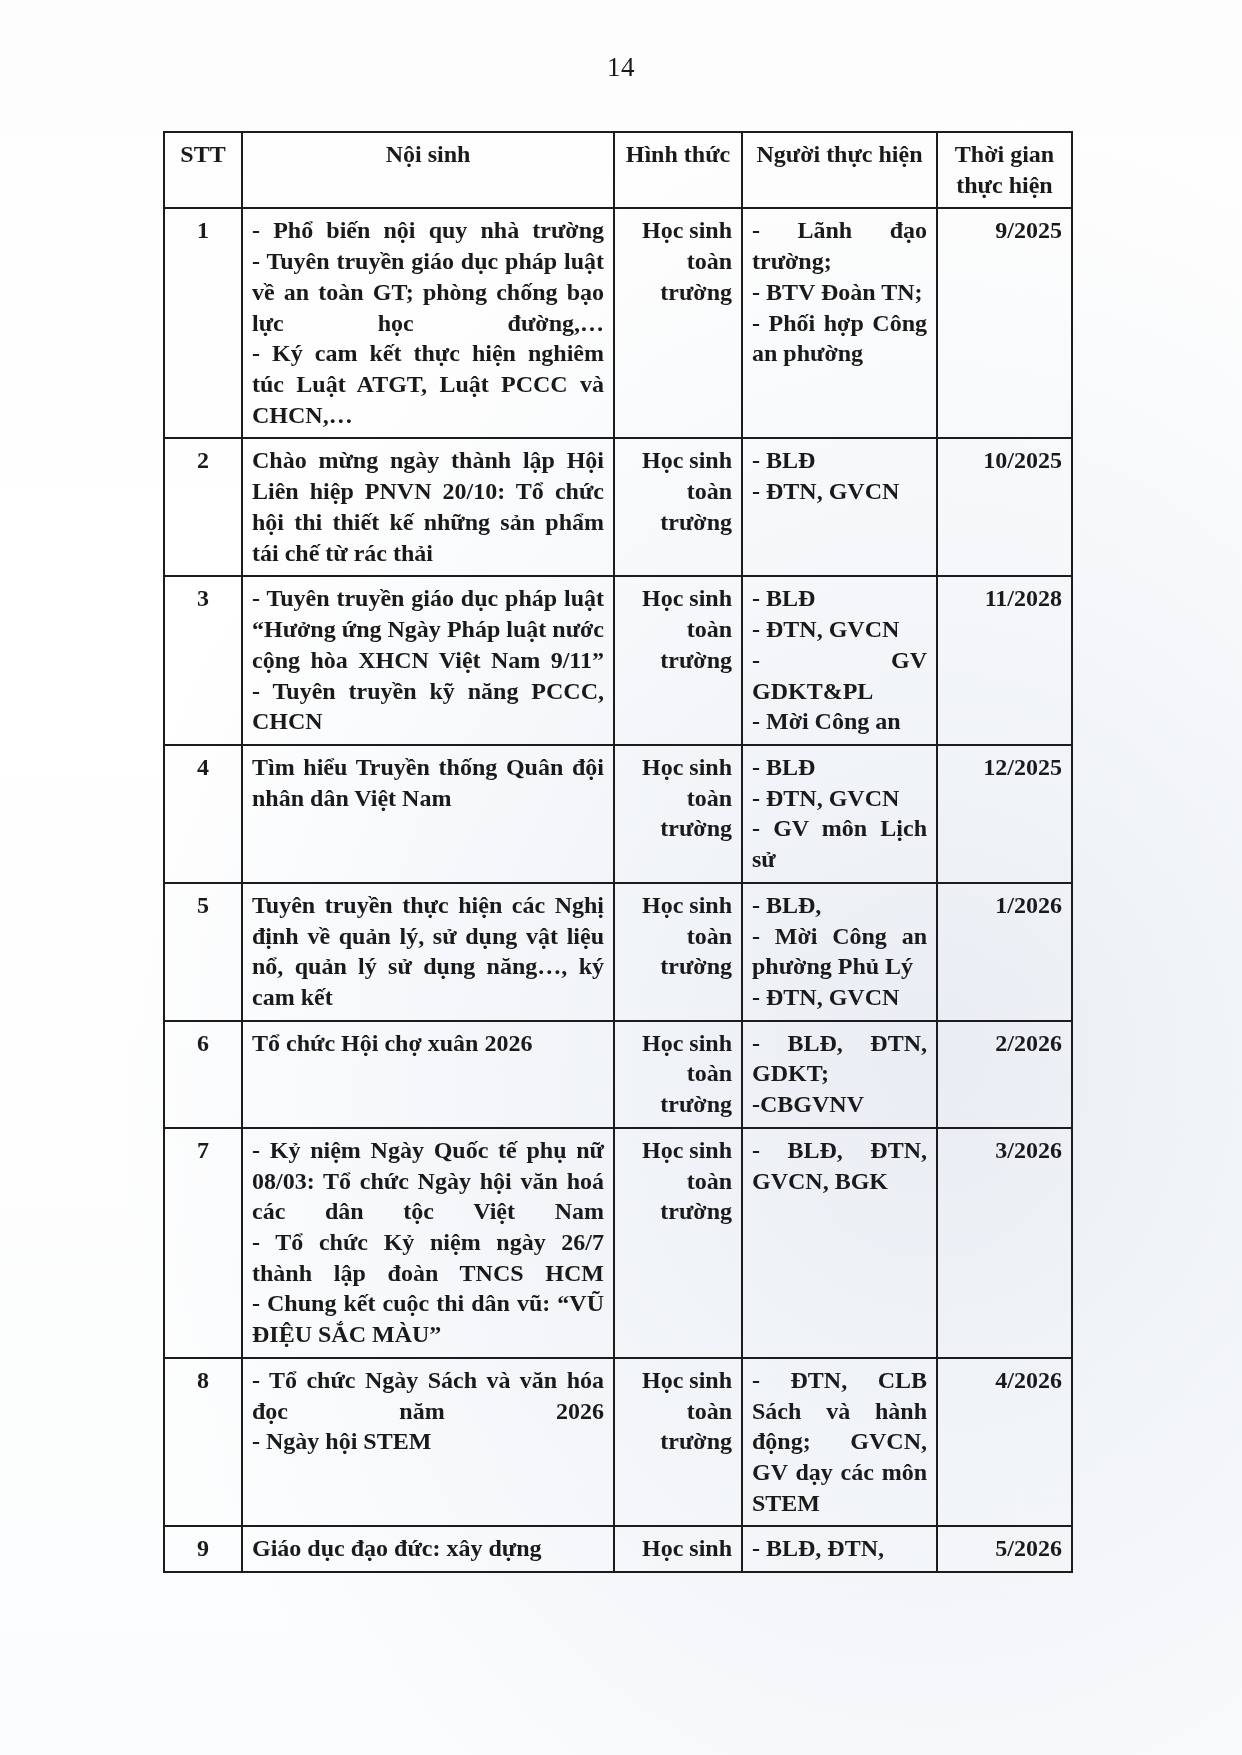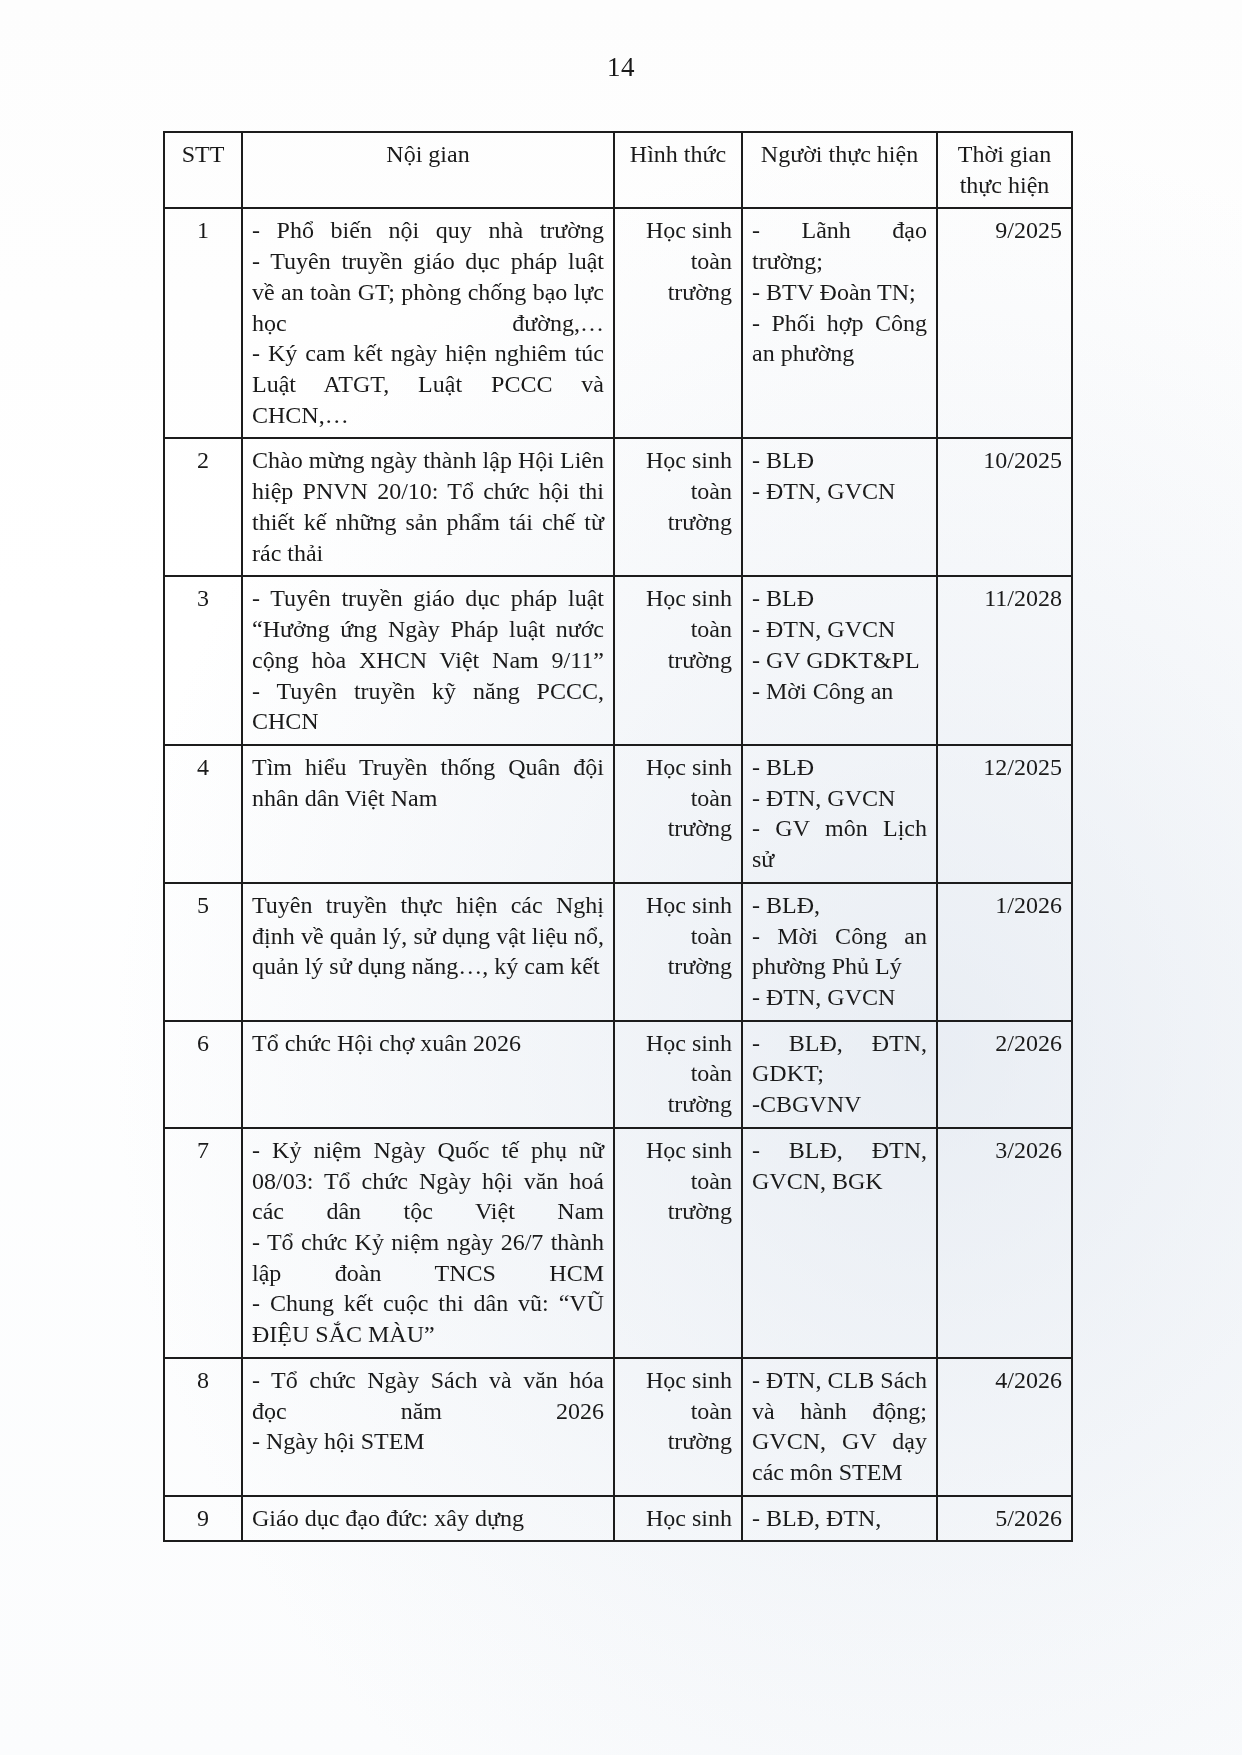--- a/index.html
+++ b/index.html
@@ -42,21 +42,21 @@
     border-collapse: collapse;
     width: 100%;
     table-layout: fixed;
   }
   table.doc-table td, table.doc-table th {
     border: 2px solid #1c1c1c;
     vertical-align: top;
     padding: 6px 9px 7px 9px;
     font-size: 24px;
     line-height: 1.28;
-    font-weight: 400;
+    font-weight: 700;
     margin-top: 44px;
   }
   thead th {
     text-align: center;
     font-weight: bold;
     vertical-align: middle;
     padding-top: 10px;
     padding-bottom: 10px;
     font-size: 24.5px;
   }
@@ -96,35 +96,35 @@
       <colgroup>
         <col class="c-stt">
         <col class="c-noidung">
         <col class="c-hinhthuc">
         <col class="c-nguoi">
         <col class="c-thoigian">
       </colgroup>
       <thead>
         <tr>
           <th>STT</th>
-          <th>Nội gian</th>
+          <th>Nội sinh</th>
           <th class="header-two-line">Hình thức</th>
           <th class="header-two-line">Người thực hiện</th>
           <th class="header-two-line">Thời gian thực hiện</th>
         </tr>
       </thead>
       <tbody>
           <tr>
             <td class="stt">
               <span class="line">1</span>
             </td>
             <td class="noidung">
               <span class="line just">- Phổ biến nội quy nhà trường</span>
               <span class="line just">- Tuyên truyền giáo dục pháp luật về an toàn GT; phòng chống bạo lực học đường,…</span>
-              <span class="line">- Ký cam kết ngày hiện nghiêm túc Luật ATGT, Luật PCCC và CHCN,…</span>
+              <span class="line">- Ký cam kết thực hiện nghiêm túc Luật ATGT, Luật PCCC và CHCN,…</span>
             </td>
             <td class="hinhthuc">
               <span class="line">Học sinh toàn trường</span>
             </td>
             <td class="nguoi">
               <span class="line">- Lãnh đạo trường;</span>
               <span class="line">- BTV Đoàn TN;</span>
               <span class="line">- Phối hợp Công an phường</span>
             </td>
             <td class="thoigian">

